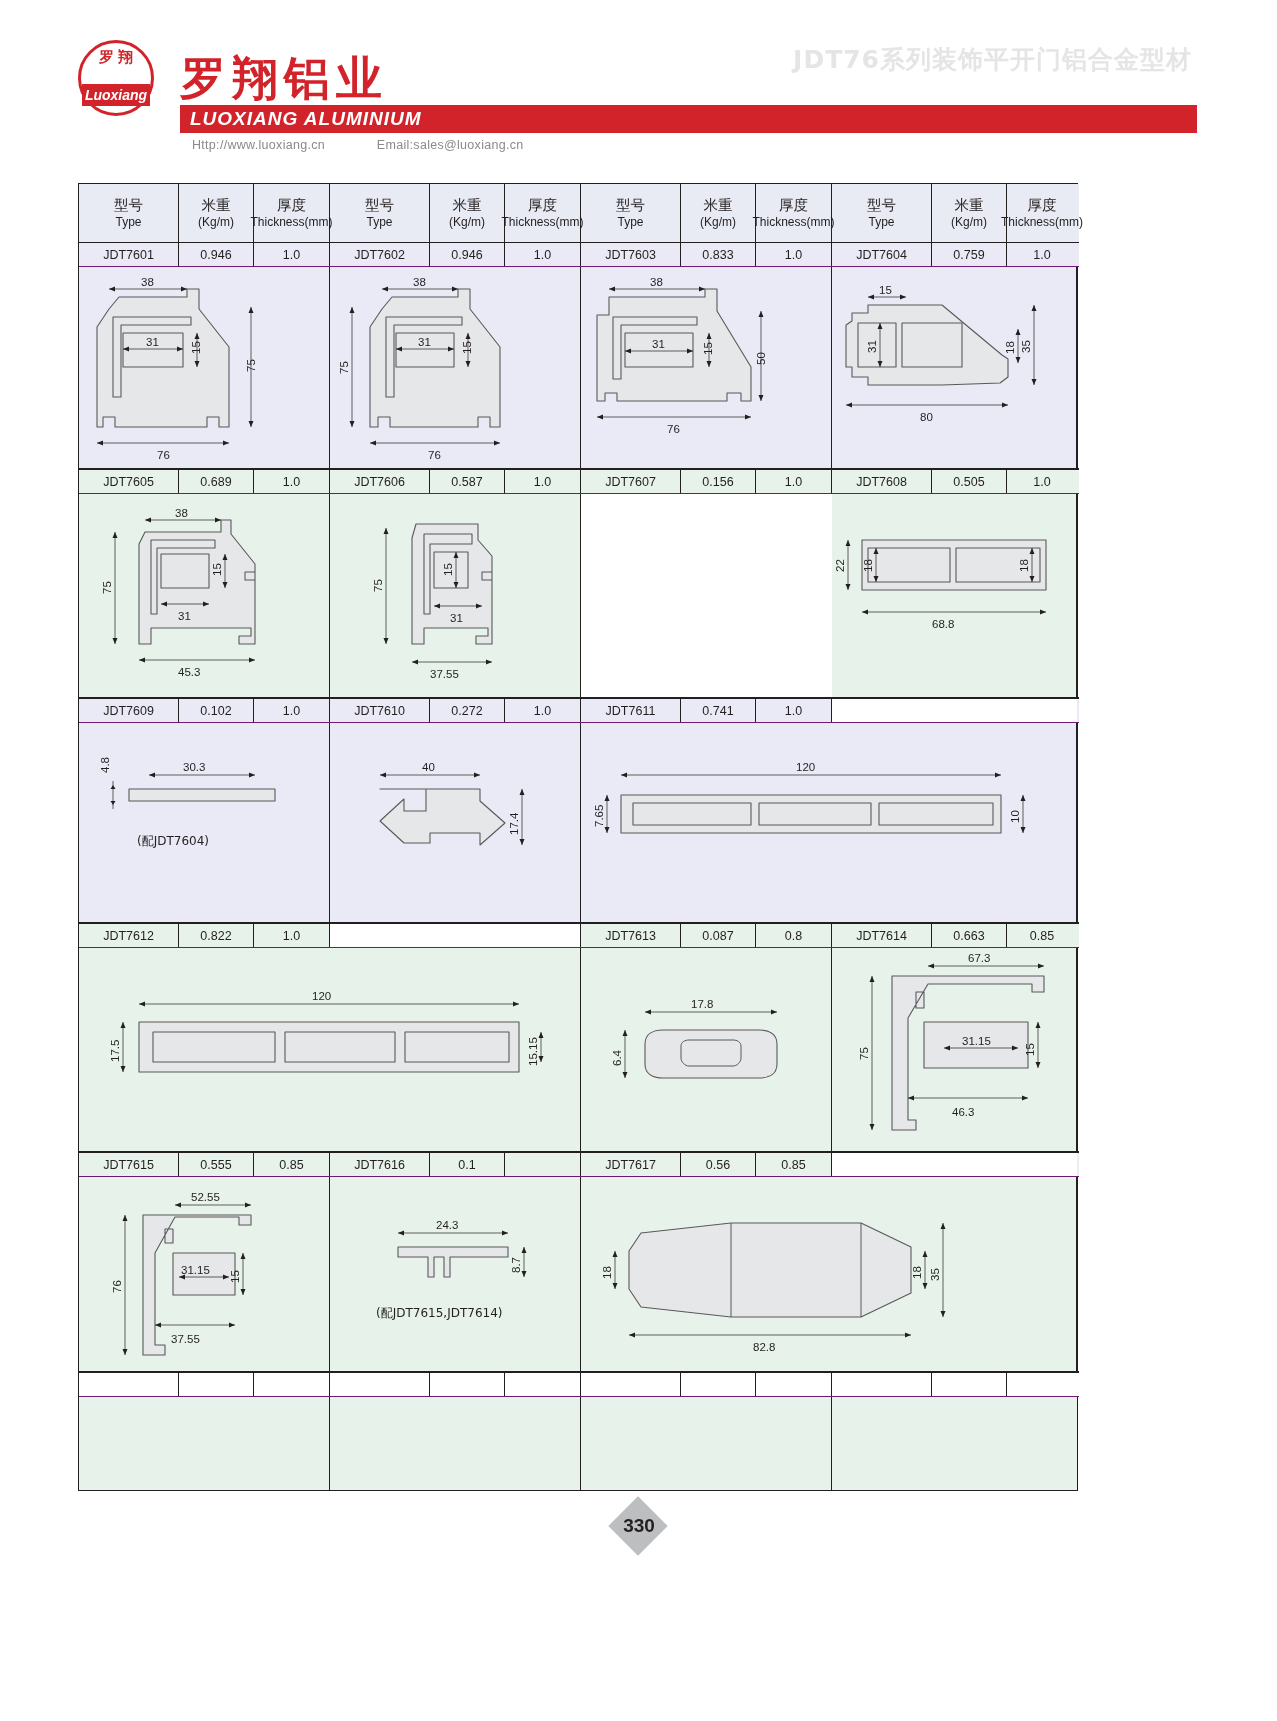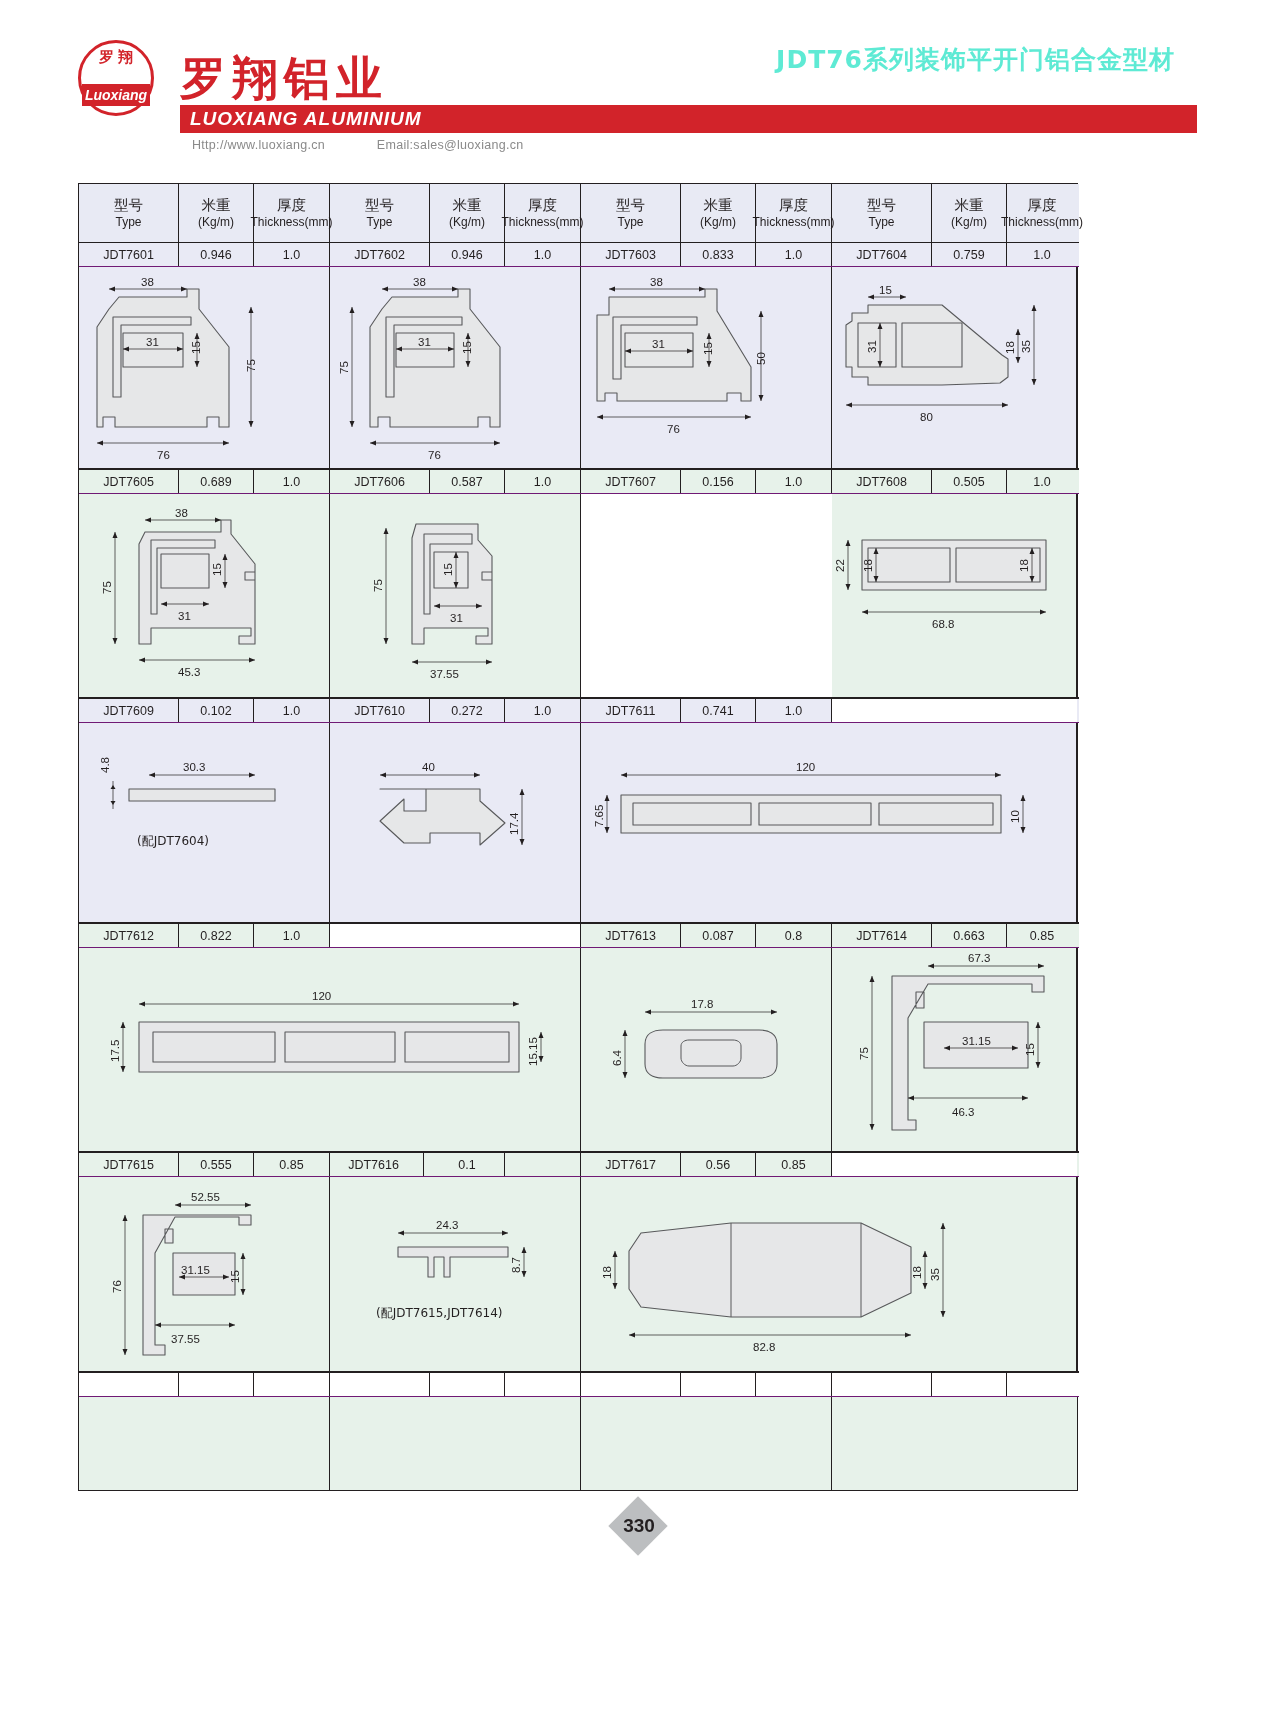--- a/index.html
+++ b/index.html
@@ -31,21 +31,21 @@
     font-family:"DejaVu Sans", sans-serif;
   }
   .red-band{
     position:absolute;left:180px;top:105px;width:1017px;height:28px;background:#d2232a;
   }
   .brand-en{
     position:absolute;left:10px;top:0px;height:28px;line-height:28px;
     color:#ffffff;font-size:19px;font-weight:bold;font-style:italic;letter-spacing:1px;
   }
   .title-cn{
-    position:absolute;right:22px;top:-62px;color:#5eead4;font-size:25px;font-weight:bold;
+    position:absolute;right:5px;top:-62px;color:#e5e5e5;font-size:25px;font-weight:bold;
     letter-spacing:1px;white-space:nowrap;
     font-family:"DejaVu Sans", sans-serif;
   }
   .title-en{
     position:absolute;right:5px;top:0;height:28px;line-height:28px;color:#ffffff;
     font-size:15px;white-space:nowrap;
   }
   .contact{
     position:absolute;left:192px;top:138px;color:#8a8a8a;font-size:12.5px;letter-spacing:0.3px;
   }
@@ -565,21 +565,21 @@
         <text class="dimtxt" x="202" y="108" transform="rotate(-90,202,108)">15</text>
         <text class="dimtxt" x="120" y="168">46.3</text>
       </svg>
     </div>
   </div>
 
   <div class="row labelrow tint-b" style="top:968px;">
     <div class="cell" style="left:0;width:100px;">JDT7615</div>
     <div class="cell" style="left:100px;width:75px;">0.555</div>
     <div class="cell" style="left:175px;width:76px;">0.85</div>
-    <div class="cell" style="left:245px;width:100px;">JDT7616</div>
+    <div class="cell" style="left:251px;width:100px;">JDT7616</div>
     <div class="cell" style="left:351px;width:75px;">0.1</div>
     <div class="cell" style="left:426px;width:76px;"></div>
     <div class="cell" style="left:502px;width:100px;">JDT7617</div>
     <div class="cell" style="left:602px;width:75px;">0.56</div>
     <div class="cell" style="left:677px;width:76px;">0.85</div>
     <div class="cell last" style="left:753px;width:245px;background:#ffffff;"></div>
   </div>
 
   <div class="row drawrow" style="top:993px;height:195px;">
 

